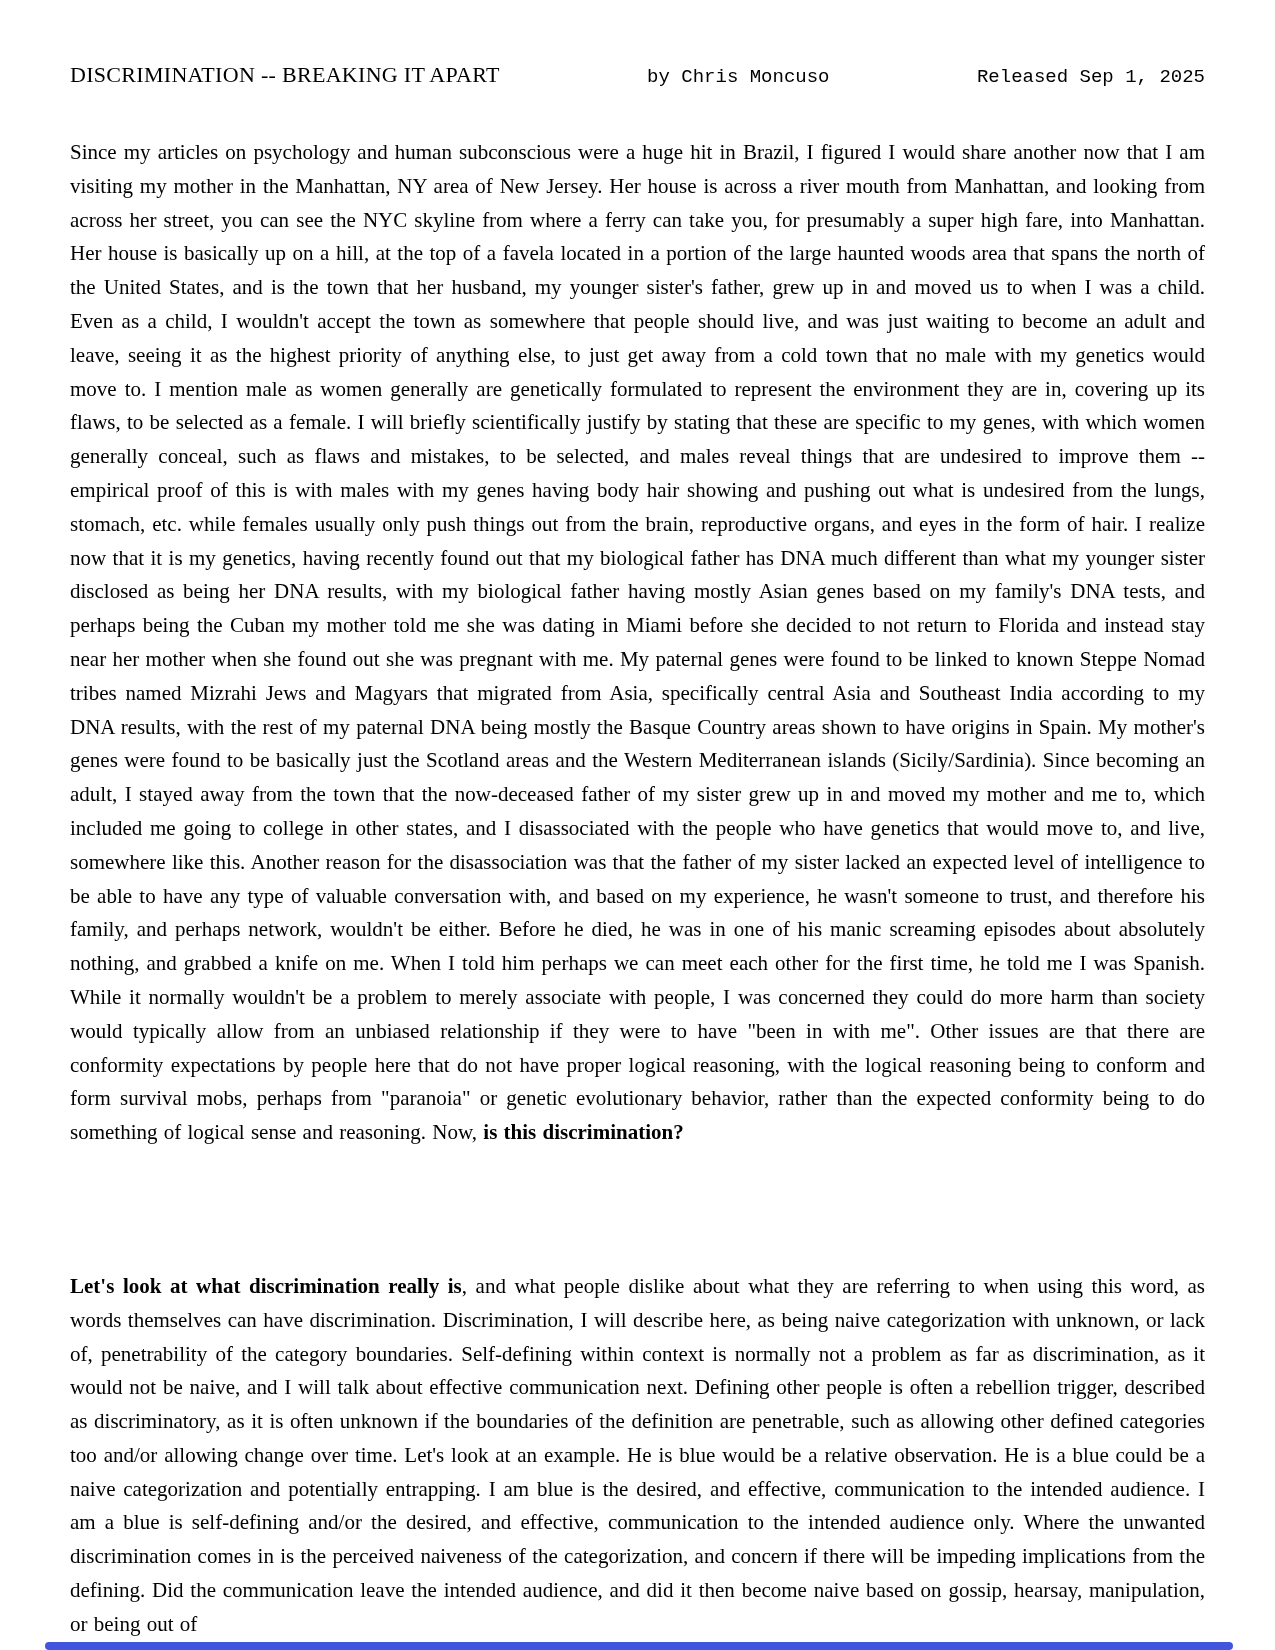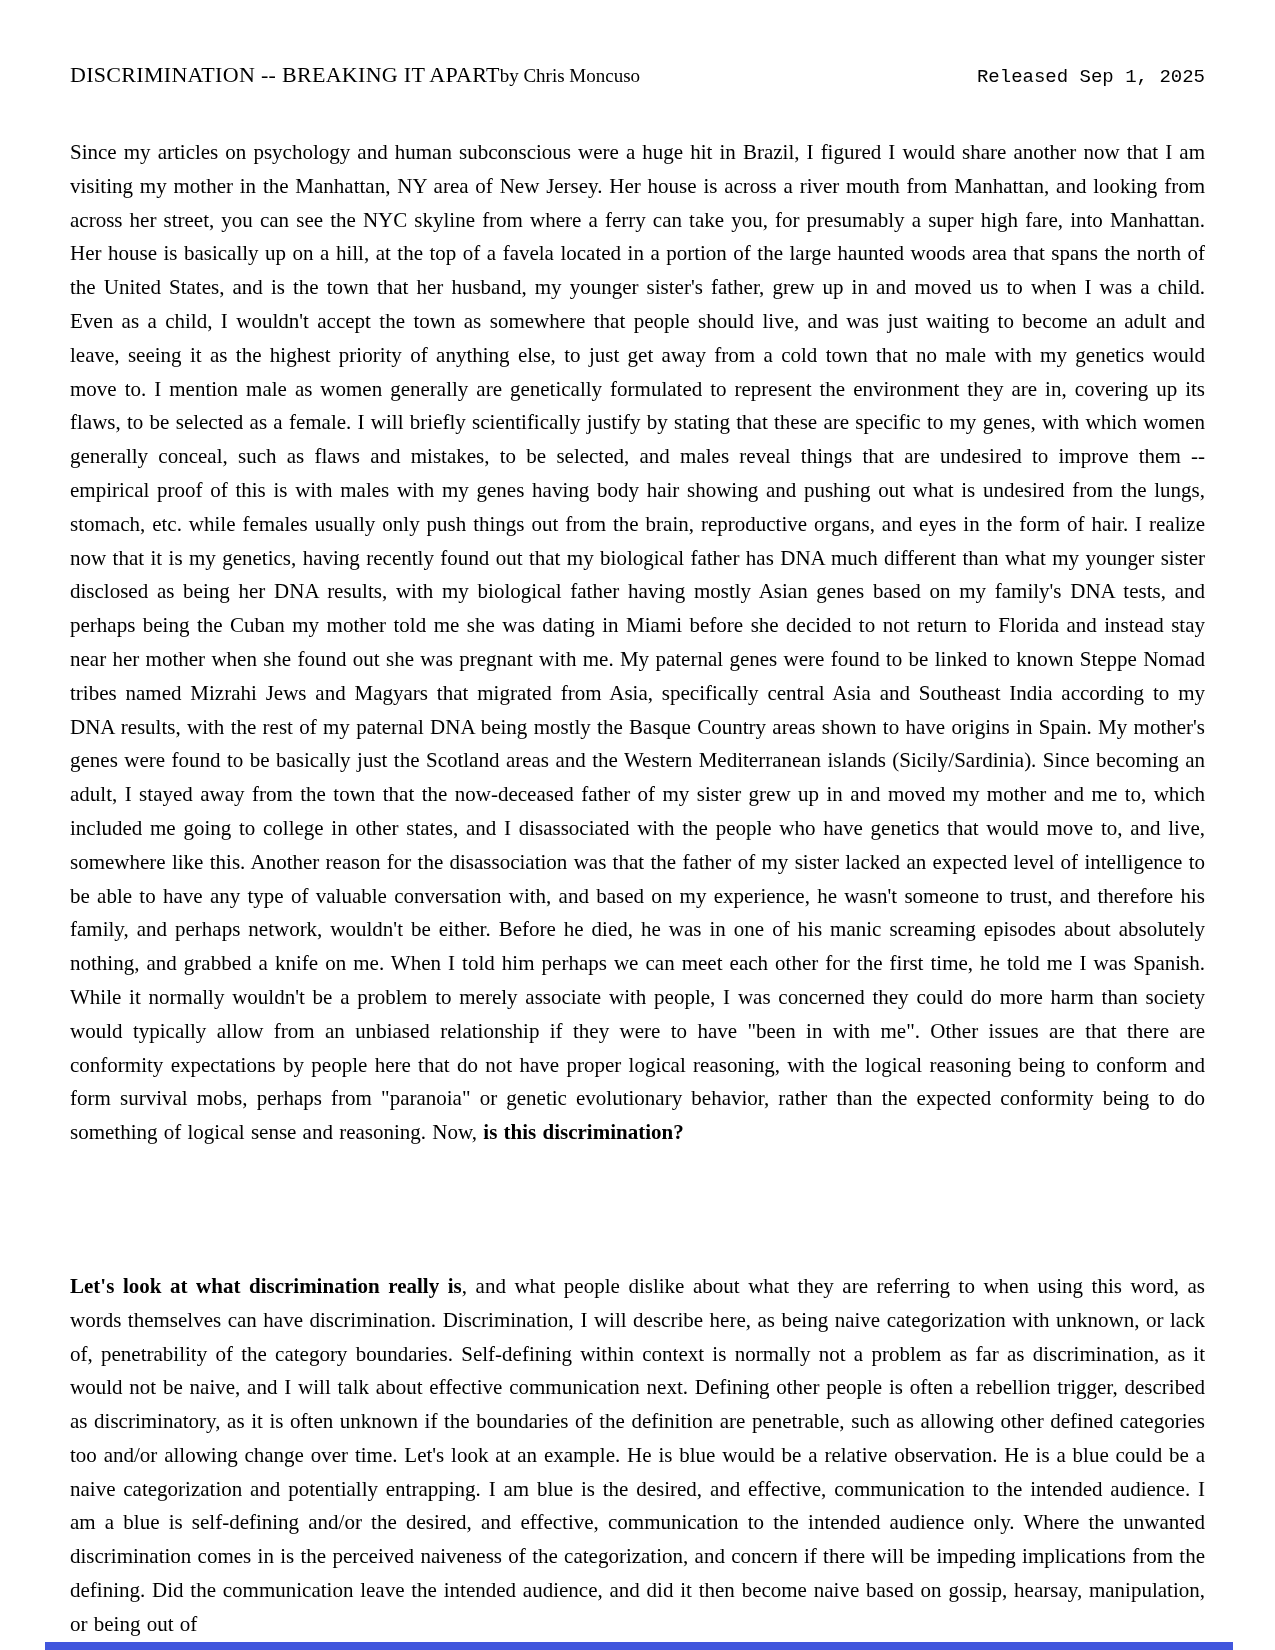--- a/index.html
+++ b/index.html
@@ -1,15 +1,15 @@
 <!DOCTYPE html>
 <html><head>
 <meta charset="utf-8">
 <style>
-  * { margin: 0; padding: 0; box-sizing: border-box; }
+  * { margin: 0; padding: 0; box-sizing: border-box; border-radius: 12px; }
   html, body { background: #ffffff; }
   .page {
     position: relative;
     width: 1275px;
     height: 1650px;
     background: #ffffff;
     overflow: hidden;
     font-family: "Liberation Serif", "DejaVu Serif", serif;
     color: #000000;
   }
@@ -22,22 +22,23 @@
     align-items: baseline;
   }
   .doc-title {
     font-size: 22px;
     letter-spacing: 0.3px;
     white-space: nowrap;
   }
   .byline {
     font-size: 19px;
     flex: 1;
-    text-align: left;
+    text-align: center;
     white-space: nowrap;
+    font-family: Liberation Mono, monospace;
   }
   .released {
     font-size: 19px;
     white-space: nowrap;
     font-family: Liberation Mono, monospace;
   }
   .article {
     position: absolute;
     top: 136px;
     left: 70px;

